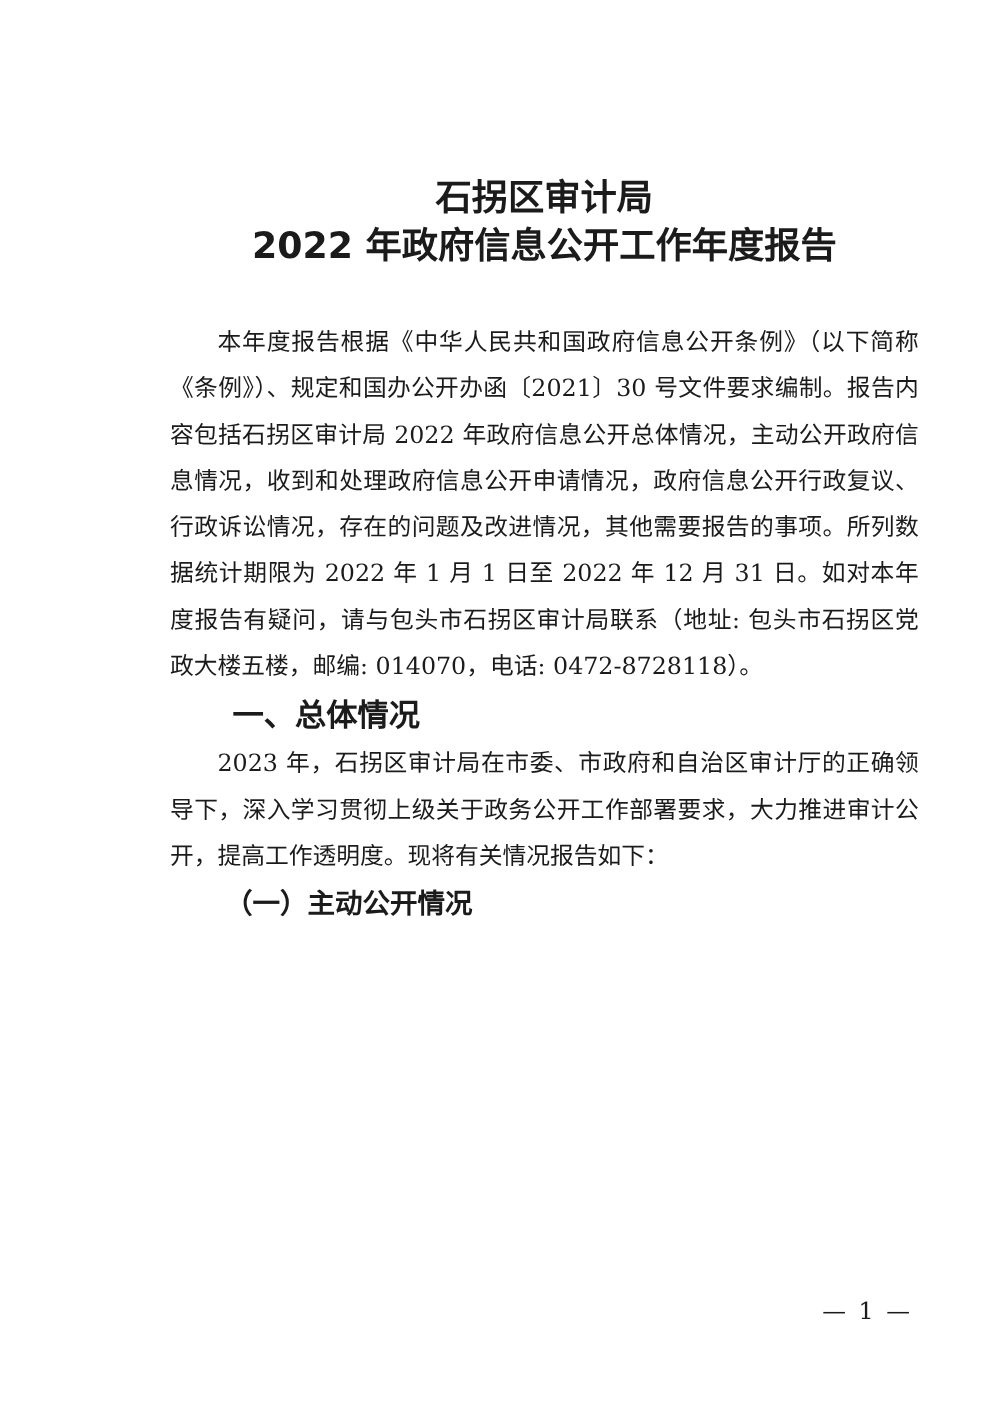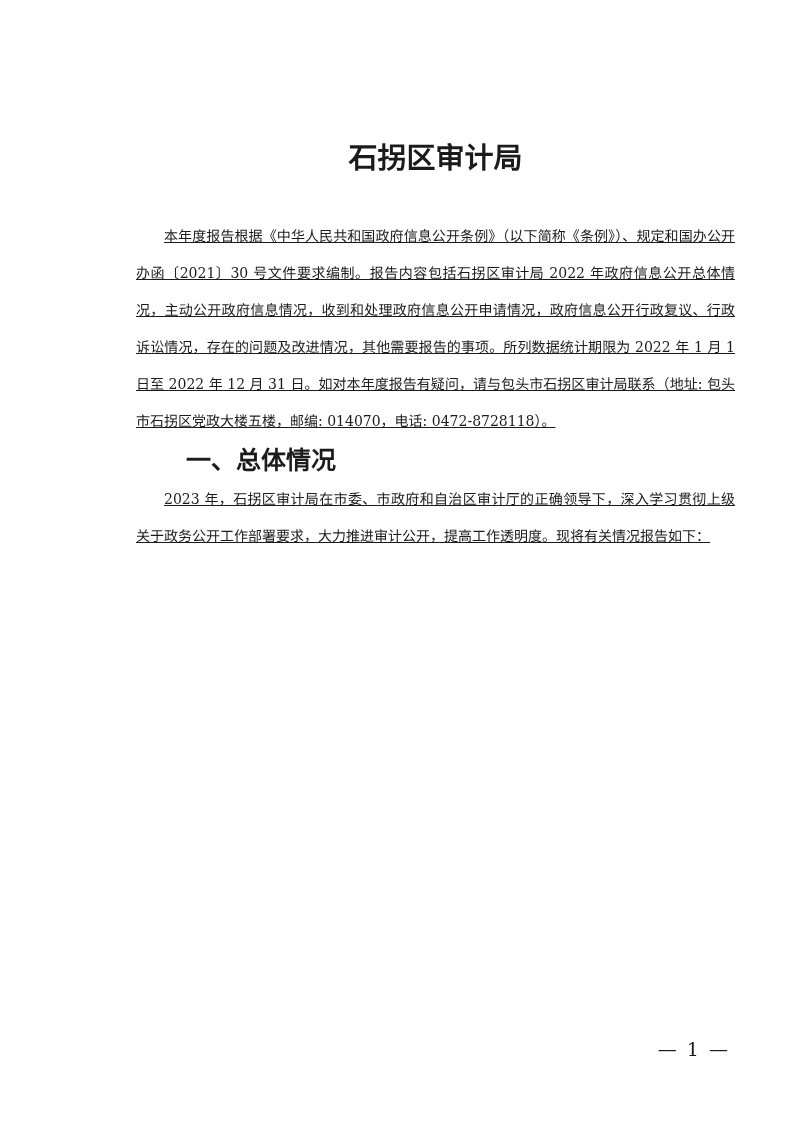--- a/index.html
+++ b/index.html
@@ -35,26 +35,25 @@
     text-align:center;
     font-family:"DejaVu Sans","Liberation Sans",sans-serif;
     font-weight:bold;
     font-size:29px;
     line-height:38px;
     color:var(--text);
   }
   .doc-title .title-line{ display:block; }
   p.body-para{
     margin:0;
-    font-size:14px;
+    font-size:19px;
     line-height:37px;
     text-align:justify;
     text-indent:2em;
     color:var(--text);
-    text-decoration:underline;
   }
   h2.sec-heading{
     margin:2px 0;
     font-family:"DejaVu Sans","Liberation Sans",sans-serif;
     font-weight:bold;
     font-size:25px;
     line-height:37px;
     text-indent:2em;
     color:var(--text);
   }
@@ -79,26 +78,28 @@
   }
 </style>
 </head>
 <body>
 
 <div class="page">
   <div class="content">
 
     <h1 class="doc-title">
       <span class="title-line">石拐区审计局</span>
+      <span class="title-line">2022 年政府信息公开工作年度报告</span>
     </h1>
 
     <p class="body-para">本年度报告根据《中华人民共和国政府信息公开条例》（以下简称《条例》）、规定和国办公开办函〔2021〕30 号文件要求编制。报告内容包括石拐区审计局 2022 年政府信息公开总体情况，主动公开政府信息情况，收到和处理政府信息公开申请情况，政府信息公开行政复议、行政诉讼情况，存在的问题及改进情况，其他需要报告的事项。所列数据统计期限为 2022 年 1 月 1 日至 2022 年 12 月 31 日。如对本年度报告有疑问，请与包头市石拐区审计局联系（地址: 包头市石拐区党政大楼五楼，邮编: 014070，电话: 0472-8728118）。</p>
 
     <h2 class="sec-heading">一、总体情况</h2>
 
     <p class="body-para">2023 年，石拐区审计局在市委、市政府和自治区审计厅的正确领导下，深入学习贯彻上级关于政务公开工作部署要求，大力推进审计公开，提高工作透明度。现将有关情况报告如下：</p>
 
+    <h3 class="subsec-heading">（一）主动公开情况</h3>
 
 
   </div>
 
   <div class="page-footer">— 1 —</div>
 </div>
 
 </body></html>

